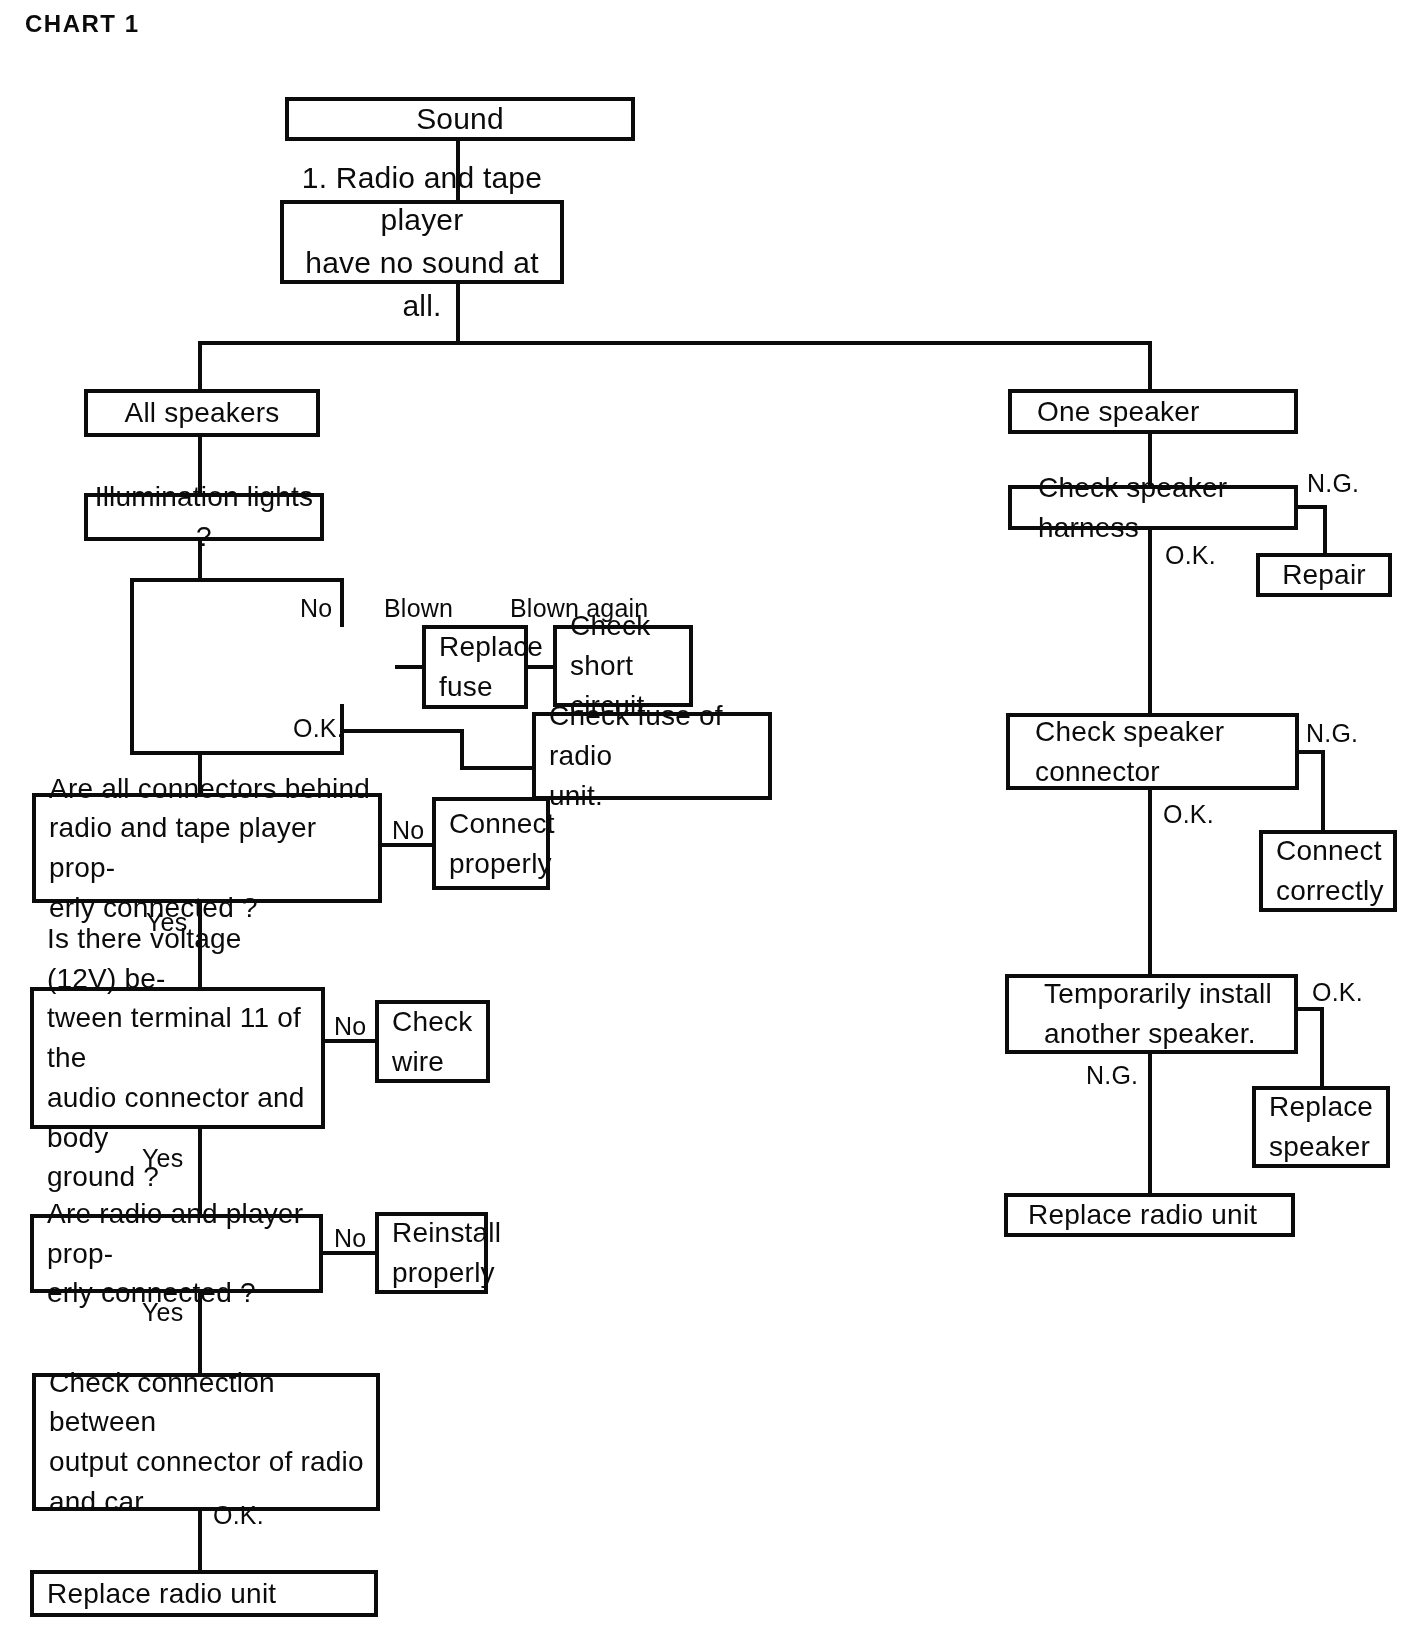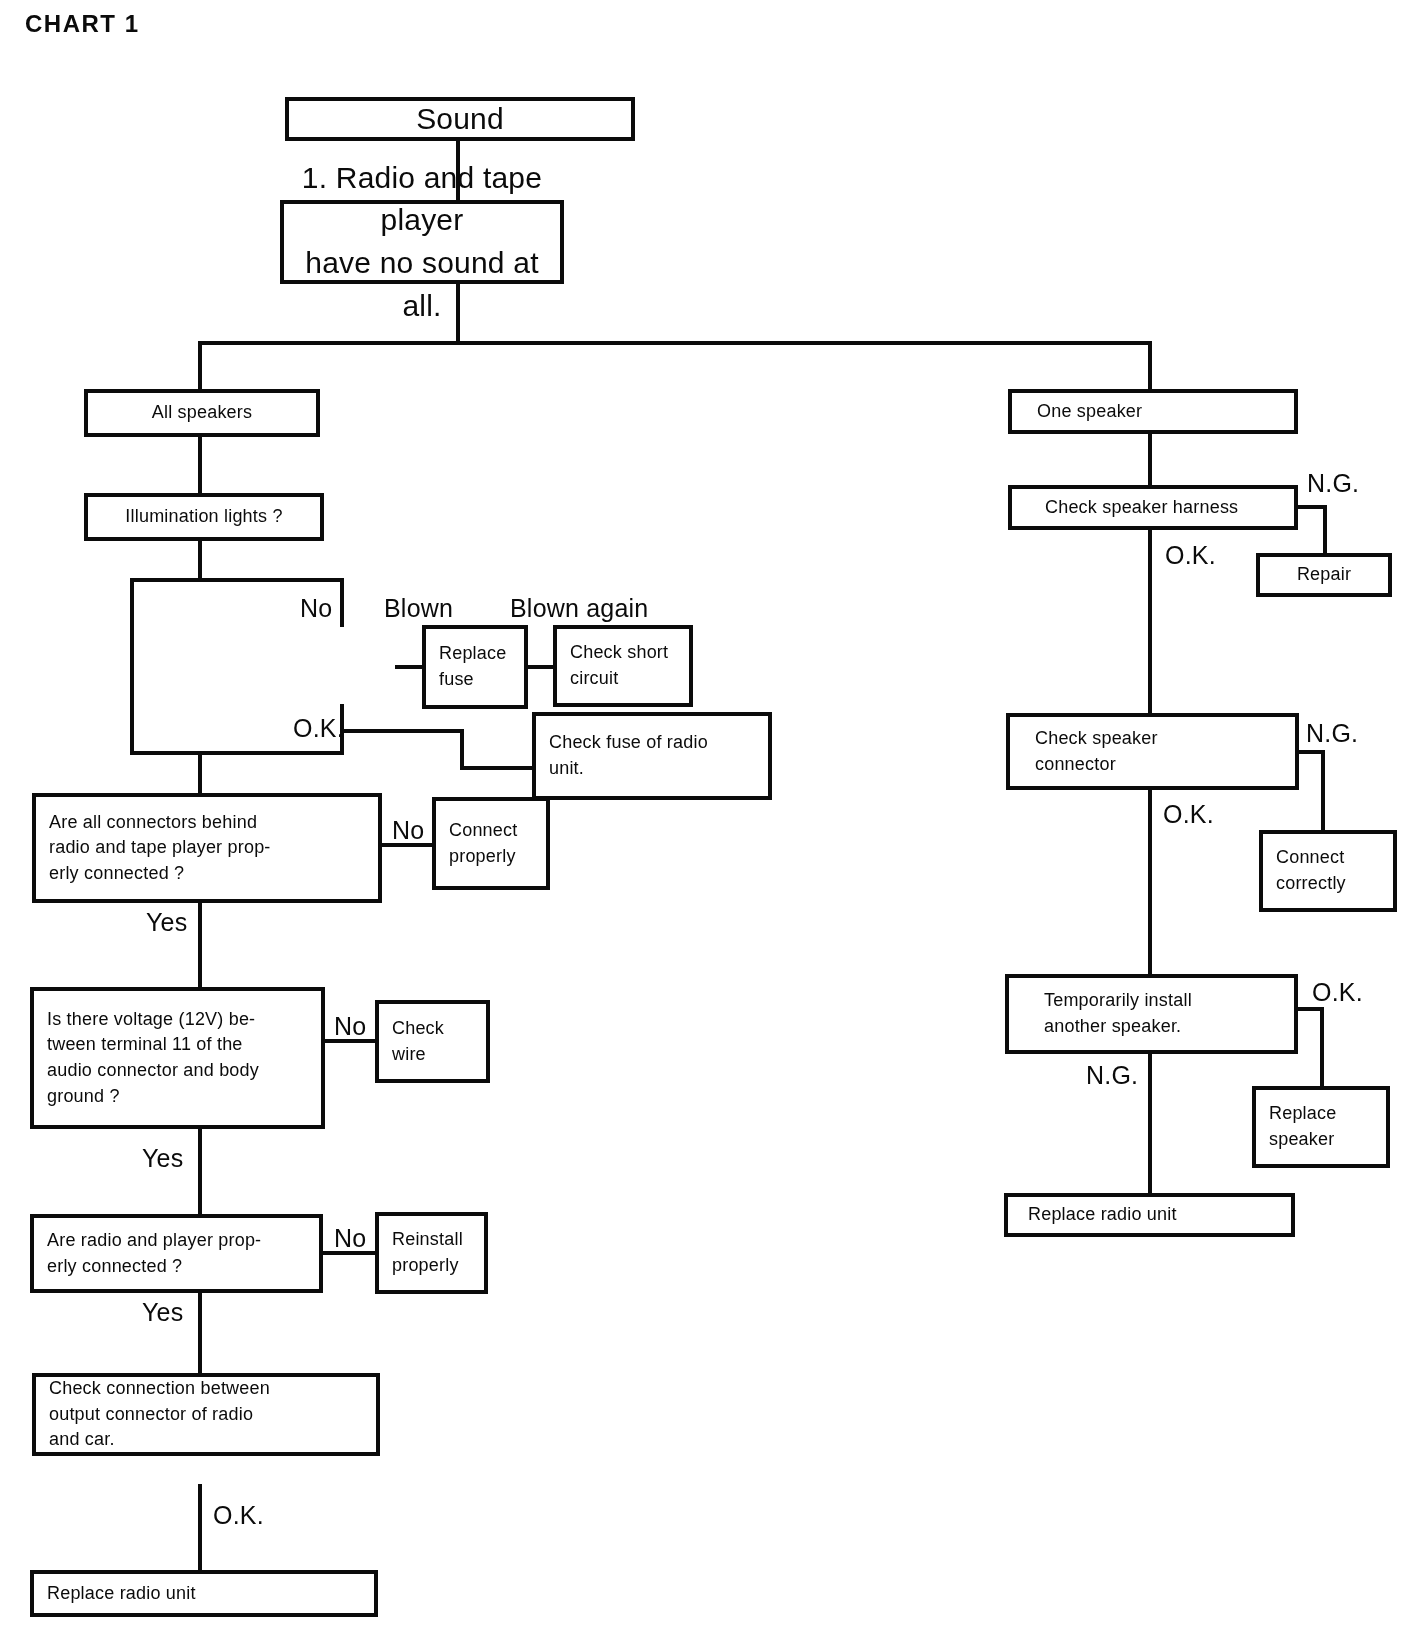--- a/index.html
+++ b/index.html
@@ -13,21 +13,21 @@
   }
   #edges{position:absolute;left:0;top:0;z-index:1;}
   #edges path{stroke:#0b0b0b;stroke-width:4;fill:none;stroke-linecap:square;}
   .node{
     position:absolute;z-index:2;
     box-sizing:border-box;
     border:4px solid #0b0b0b;
     background:#ffffff;
     display:flex;align-items:center;
     padding-left:13px;padding-right:4px;
-    font-size:18px;line-height:1.42;
+    font-size:28px;line-height:1.42;
     white-space:pre-line;
     letter-spacing:0.2px;
   }
   .node.c{justify-content:center;text-align:center;padding-left:4px;}
   .node.b{font-weight:normal;font-size:30px;}
   .lbl{
     position:absolute;z-index:3;
     font-size:25px;line-height:1;
     white-space:nowrap;
     letter-spacing:0.2px;
@@ -96,26 +96,26 @@
   <div class="node" style="left:30px;top:987px;width:295px;height:142px;">Is there voltage (12V) be-
 tween terminal 11 of the
 audio connector and body
 ground ?</div>
   <div class="node" style="left:375px;top:1000px;width:115px;height:83px;">Check
 wire</div>
   <div class="node" style="left:30px;top:1214px;width:293px;height:79px;">Are radio and player prop-
 erly connected ?</div>
   <div class="node" style="left:375px;top:1212px;width:113px;height:82px;">Reinstall
 properly</div>
-  <div class="node" style="left:32px;top:1373px;width:348px;height:83px;">Check connection between
+  <div class="node" style="left:32px;top:1373px;width:348px;height:138px;">Check connection between
 output connector of radio
 and car.</div>
   <div class="node" style="left:30px;top:1570px;width:348px;height:47px;">Replace radio unit</div>
   <div class="node" style="left:1008px;top:389px;width:290px;height:45px;padding-left:25px;">One speaker</div>
-  <div class="node" style="left:1008px;top:485px;width:290px;height:45px;padding-left:33px;">Check speaker harness</div>
+  <div class="node" style="left:1008px;top:485px;width:290px;height:45px;padding-left:26px;">Check speaker harness</div>
   <div class="node c" style="left:1256px;top:553px;width:136px;height:44px;">Repair</div>
   <div class="node" style="left:1006px;top:713px;width:293px;height:77px;padding-left:25px;">Check speaker
 connector</div>
   <div class="node" style="left:1259px;top:830px;width:138px;height:82px;">Connect
 correctly</div>
   <div class="node" style="left:1005px;top:974px;width:293px;height:80px;padding-left:35px;">Temporarily install
 another speaker.</div>
   <div class="node" style="left:1252px;top:1086px;width:138px;height:82px;">Replace
 speaker</div>
   <div class="node" style="left:1004px;top:1193px;width:291px;height:44px;padding-left:20px;">Replace radio unit</div>

